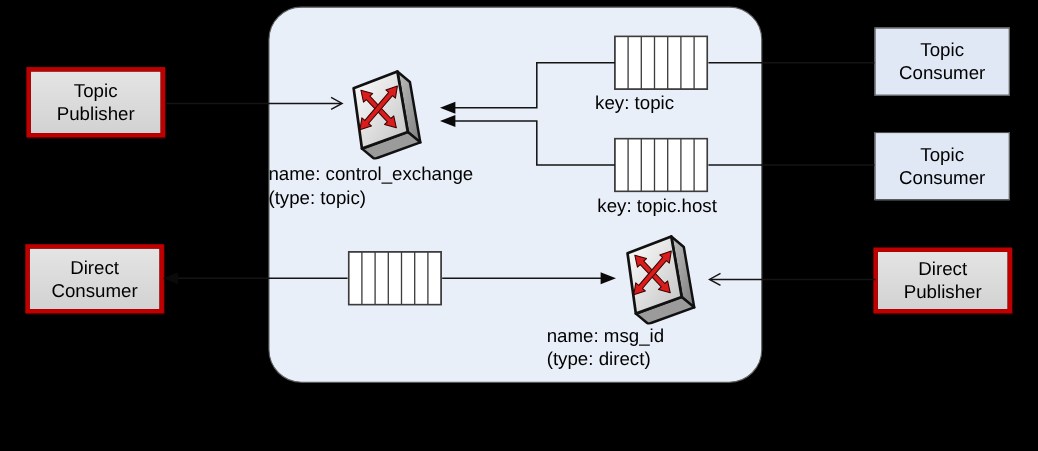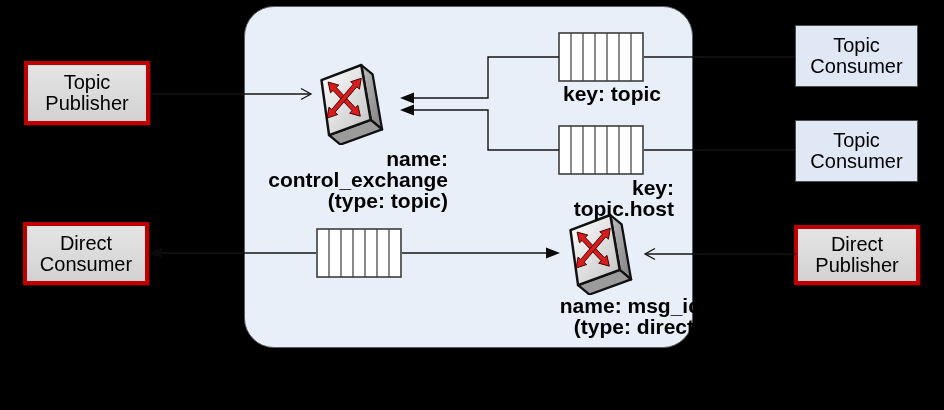--- a/index.html
+++ b/index.html
@@ -15,46 +15,46 @@
   }
   
   #connectors{position:absolute;left:0;top:0;width:944px;height:410px;pointer-events:none;z-index:3;}
   #connectors path.line{fill:none;stroke:#141414;stroke-width:1.4;}
   #connectors path.openhead{fill:none;stroke:#141414;stroke-width:1.3;}
   #connectors polygon.head{fill:#0a0a0a;stroke:none;}
   
   .nbox{
     position:absolute;box-sizing:border-box;display:flex;flex-direction:column;
     justify-content:center;align-items:center;
-    font-size:20px;line-height:21px;z-index:2;
+    font-size:17px;line-height:21px;z-index:2;
   }
   .rbox{
     background:linear-gradient(#e4e4e4,#d2d2d2);
     border:4px solid #c00000;box-shadow:1px 1px 0 #3c0000;
   }
   .bbox{background:#dfe8f4;border:1px solid #4d4d4d;}
   #topic-publisher{left:24px;top:61px;width:126px;height:64px;}
   #direct-consumer{left:23px;top:222px;width:126px;height:63px;}
   #topic-consumer-1{left:795px;top:25px;width:123px;height:62px;}
   #topic-consumer-2{left:795px;top:120px;width:123px;height:62px;}
   #direct-publisher{left:794px;top:225px;width:126px;height:60px;}
   
   .exch{position:absolute;width:72px;height:88px;z-index:2;}
   #exch-control{left:312px;top:57px;}
   #exch-direct{left:561px;top:207px;}
   .queue{position:absolute;width:86px;height:50px;z-index:2;}
   #queue-topic{left:558px;top:32px;}
   #queue-topic-host{left:558px;top:125px;}
   #queue-msg-id{left:316px;top:228px;}
   
-  .lbl{position:absolute;text-align:right;font-size:21px;line-height:21px;z-index:2;font-weight:bold;}
+  .lbl{position:absolute;text-align:left;font-size:17px;line-height:21px;z-index:2;}
   #lbl-control{left:244px;top:148px;width:204px;}
   #lbl-direct{left:497px;top:295px;width:204px;}
   #lbl-q-topic{left:541px;top:83px;width:120px;}
-  #lbl-q-topic-host{left:528px;top:177px;width:146px;}
+  #lbl-q-topic-host{left:543px;top:177px;width:146px;}
   #lbl-q-msg{left:299px;top:280px;width:120px;}
 </style>
 </head>
 <body>
 
 <div id="stage">
 
   <svg width="0" height="0" style="position:absolute" aria-hidden="true">
     <defs>
       <linearGradient id="gFace" x1="0" y1="0" x2="1" y2="1">

